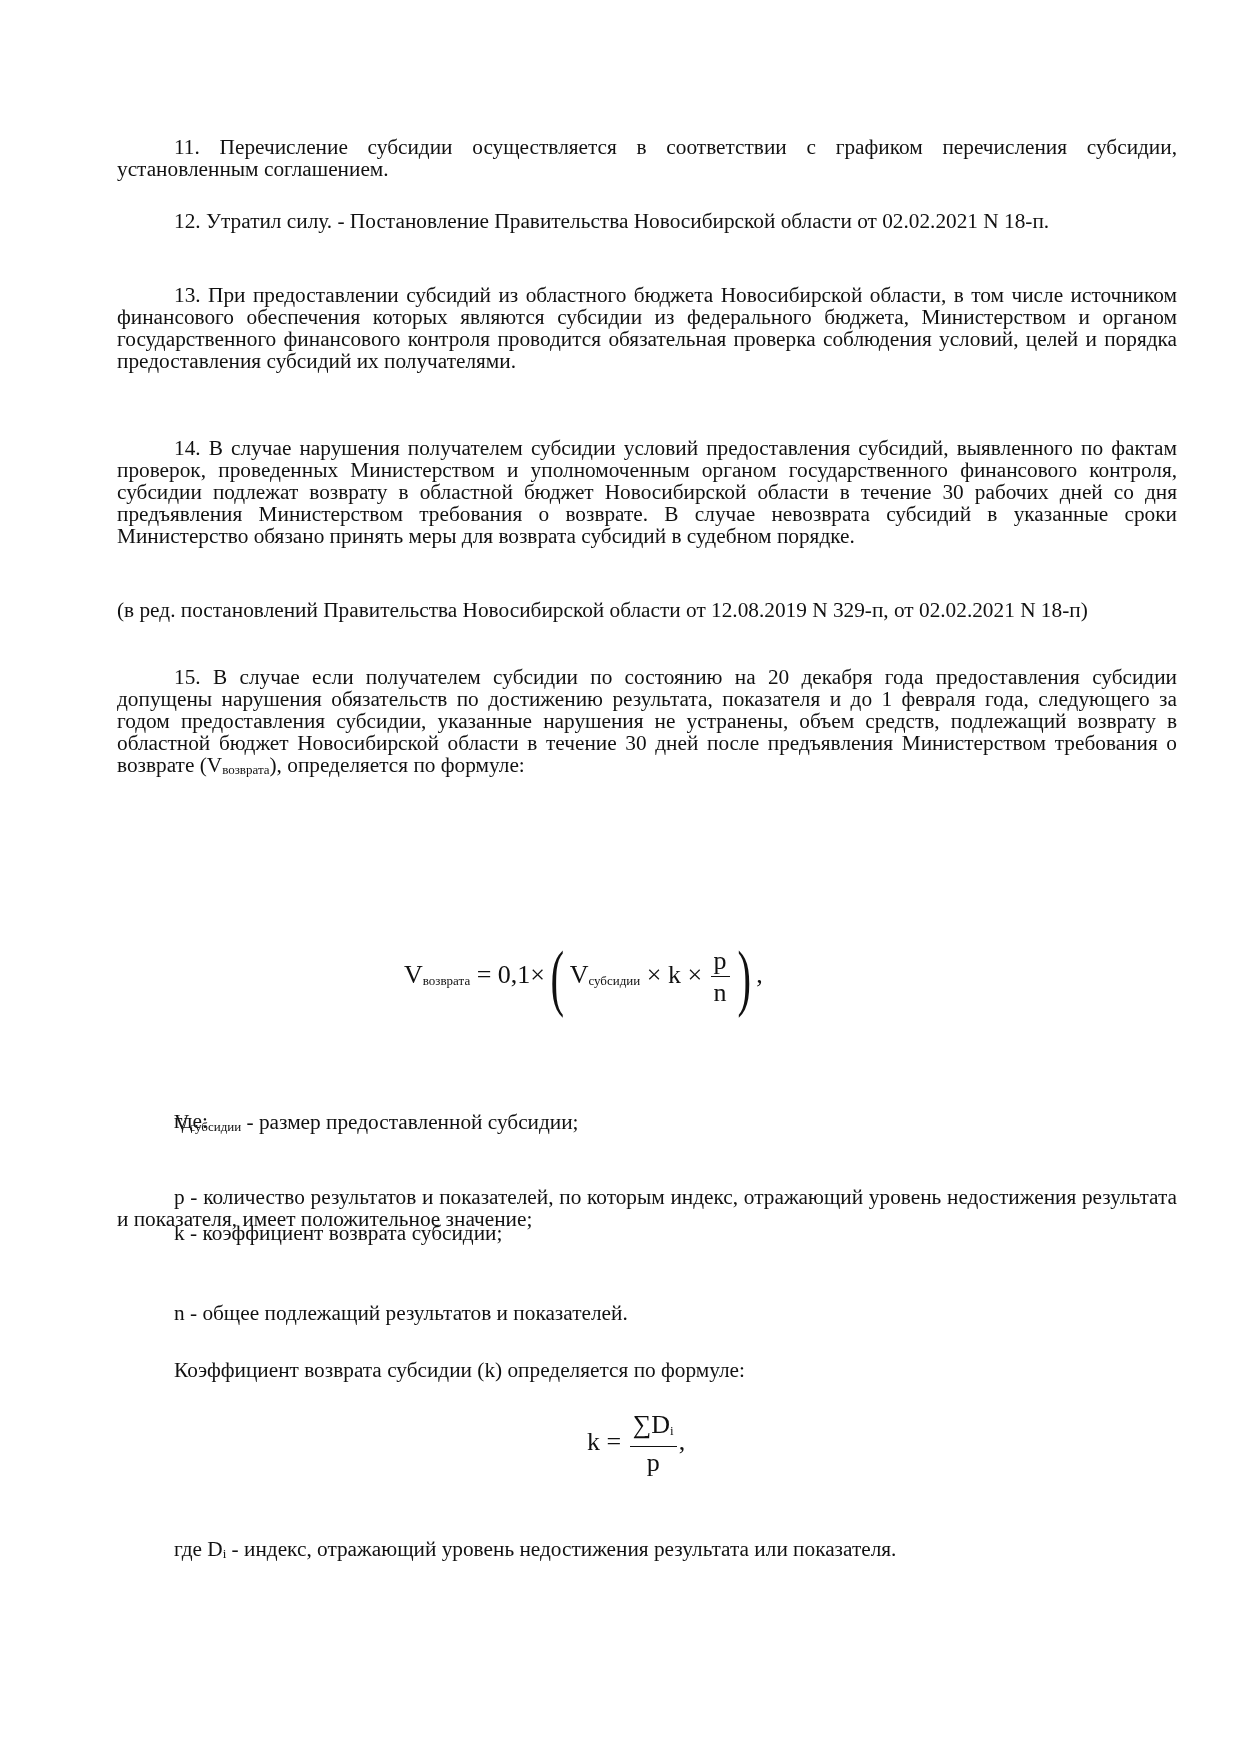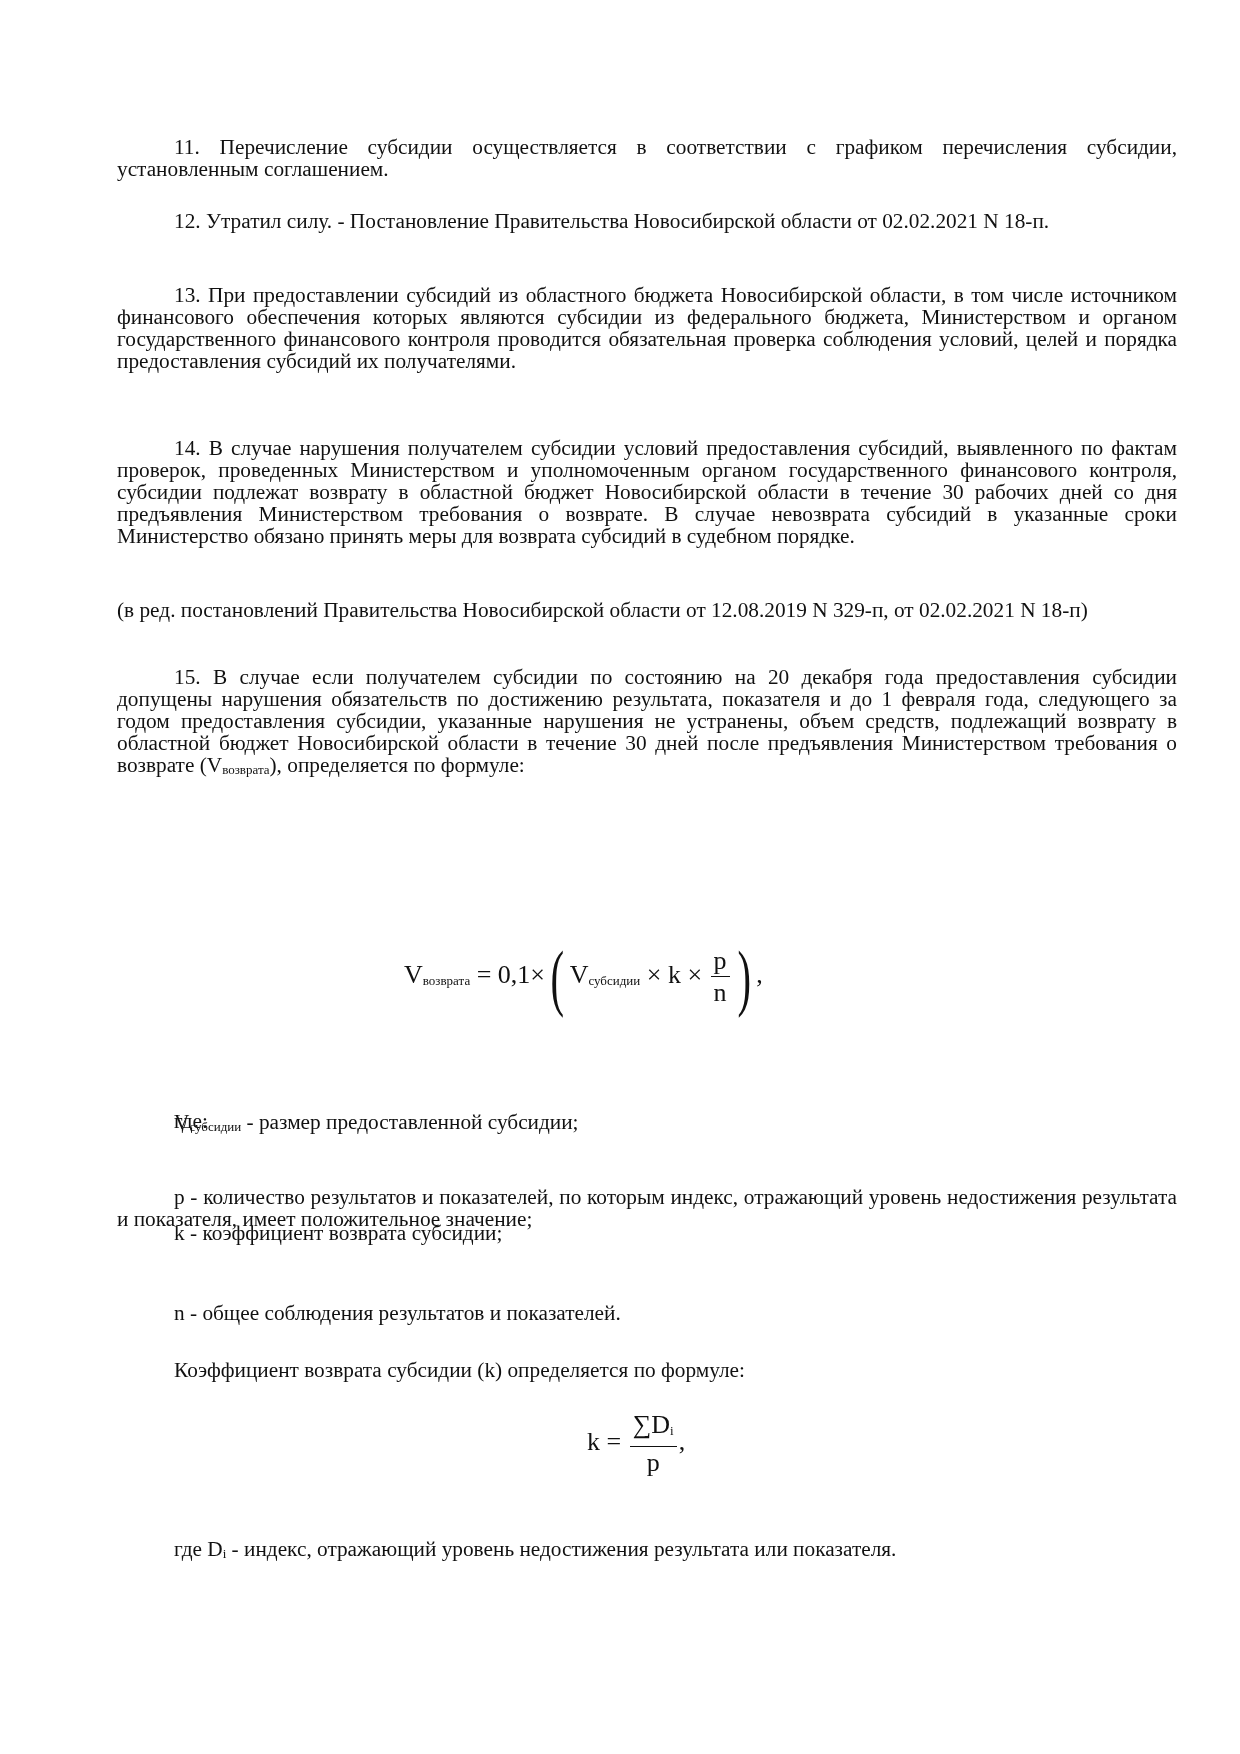--- a/index.html
+++ b/index.html
@@ -40,21 +40,21 @@
   </div>
 
   <div class="p ind" style="top:1110px">где:</div>
 
   <div class="p ind" style="top:1111px"><span>V</span><span class="sub">субсидии</span><span> - размер предоставленной субсидии;</span></div>
 
   <div class="p ind" style="top:1222px">k - коэффициент возврата субсидии;</div>
 
   <div class="p ind" style="top:1186px">p - количество результатов и показателей, по которым индекс, отражающий уровень недостижения результата и показателя, имеет положительное значение;</div>
 
-  <div class="p ind" style="top:1302px">n - общее соблюдения результатов и показателей.</div>
+  <div class="p ind" style="top:1302px">n - общее подлежащий результатов и показателей.</div>
 
   <div class="p ind" style="top:1359px">Коэффициент возврата субсидии (k) определяется по формуле:</div>
 
   <div class="formula" style="left:470px; top:1410px">
     <span>k = </span><span class="frac"><span class="num"><span>∑</span><span>D</span><span class="sub">i</span></span><span class="den">p</span></span><span>,</span>
   </div>
 
   <div class="p ind" style="top:1538px"><span>где D</span><span class="sub">i</span><span> - индекс, отражающий уровень недостижения результата или показателя.</span></div>
 
 </div>

